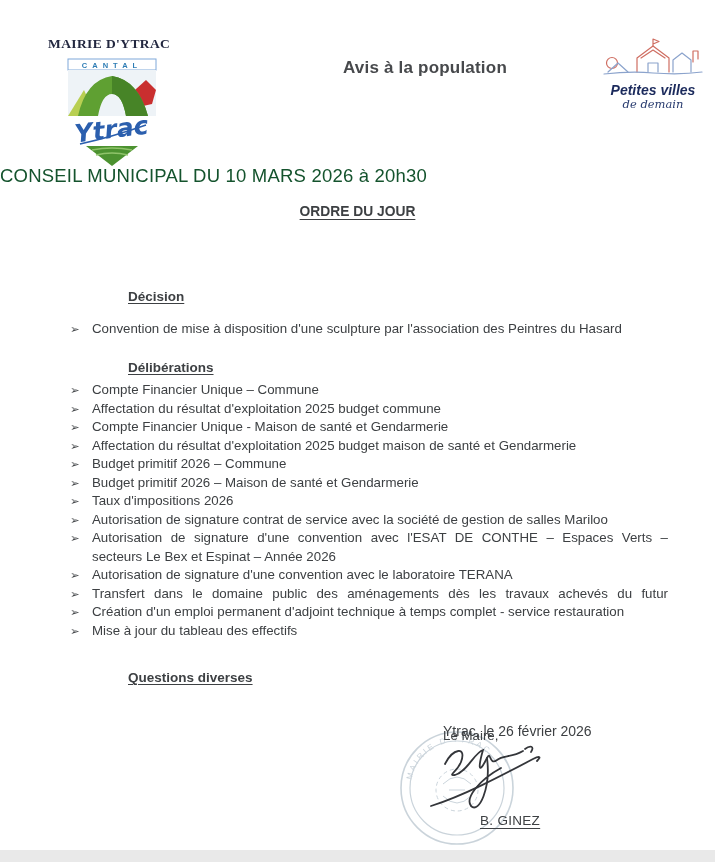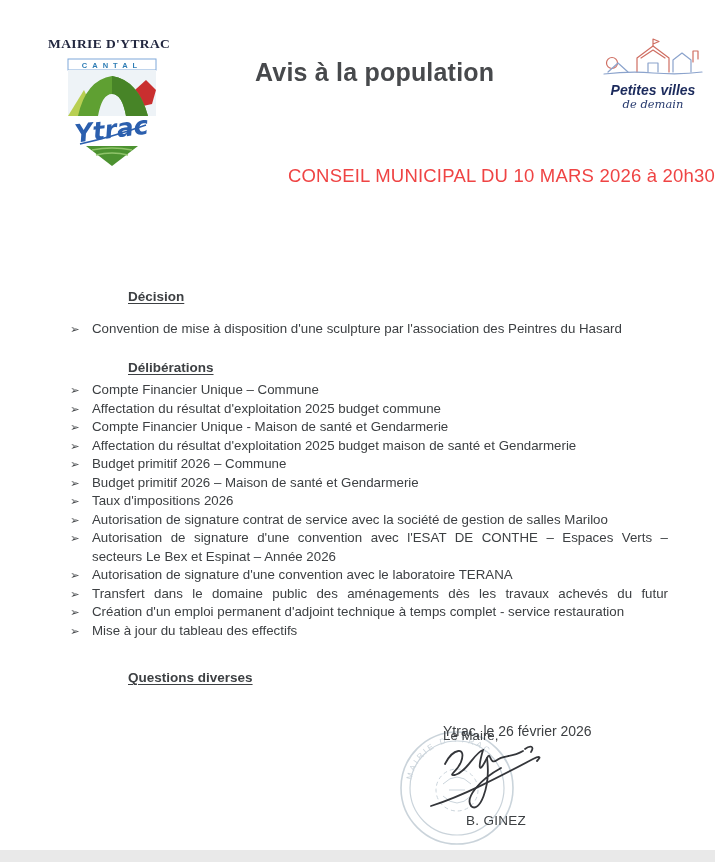--- a/index.html
+++ b/index.html
@@ -9,30 +9,30 @@
     background:#ffffff; overflow:hidden;
     font-family:"Liberation Sans", sans-serif; color:#3d4043;
   }
   .mairie-label {
     position:absolute; left:48px; top:36px;
     font-family:"Liberation Serif", serif; font-weight:700;
     font-size:13.5px; letter-spacing:.4px; color:#232840;
   }
   .ytrac-logo { position:absolute; left:62px; top:56px; }
   .avis-title {
-    position:absolute; left:255px; top:58px; width:340px; 
-    font-size:25px; font-weight:700; color:#47494c; letter-spacing:.2px;
+    position:absolute; left:255px; top:58px; width:340px; text-align:center;
+    font-size:17px; font-weight:700; color:#47494c; letter-spacing:.2px;
   }
   .pvd-logo { position:absolute; left:596px; top:32px; width:114px; text-align:center; }
   .pvd-line1 { font-size:14px; font-weight:700; color:#1b2a5c; margin-top:-4px;font-style:italic; }
   .pvd-line2 { font-size:11.5px; font-style:italic; color:#273a6e;
                font-family:"DejaVu Serif", serif; margin-top:-1px; }
   .meeting-title {
-    position:absolute; left:0; right:0; top:165px; text-align:right;
-    font-size:18.5px; color:#ef4444; letter-spacing:.2px;
+    position:absolute; left:0; right:0; top:165px; text-align:left;
+    font-size:18.5px; color:#14532d; letter-spacing:.2px;
   }
   .ordre-du-jour {
     position:absolute; left:0; right:0; top:204px; text-align:center;
     font-size:13.8px; font-weight:700; text-decoration:underline; text-underline-offset:3px;
   }
   .intro { position:absolute; left:64px; top:256px; font-size:13.3px; }
   .section-heading {
     position:absolute; left:92px; font-size:13.5px; font-weight:700;
     text-decoration:underline; text-underline-offset:2px;padding-left:36px;
   }
@@ -44,22 +44,22 @@
   .list-deliberations { top:381px; }
   .agenda-list li { display:flex; line-height:18.5px; font-size:13.3px; }
   .bullet { flex:0 0 28px; padding-left:6px; font-size:11.5px; color:#45484b; }
   .item-text { flex:1; }
   .line { display:block; }
   .line.just { text-align:justify; text-align-last:justify; }
   .sig-date { position:absolute; left:443px; top:723px; font-size:14px; z-index:2; }
   .sig-role { position:absolute; left:443px; top:728px; font-size:13.3px; z-index:2; }
   .sig-art  { position:absolute; left:383px; top:718px; z-index:1; }
   .sig-name {
-    position:absolute; left:466px; top:813px; font-size:13.5px; z-index:2;
-    text-underline-offset:3px; letter-spacing:.3px;
+    position:absolute; left:480px; top:813px; font-size:13.5px; z-index:2;
+    text-decoration:underline; text-underline-offset:3px; letter-spacing:.3px;
   }
 </style>
 </head>
 <body>
 
 <div class="page">
 
   <div class="mairie-label">MAIRIE D'YTRAC</div>
 
   <svg class="ytrac-logo" width="100" height="112" viewBox="0 0 100 112">
@@ -90,20 +90,21 @@
         <path d="M72,40 V28 L81,21 L90,28 V40" stroke="#8ba3cc"></path>
         <path d="M92,30 V19 H97 V27" stroke="#cf6e62"></path>
         <path d="M3,42 Q30,39 52,41 Q80,43 101,40" stroke="#8ba3cc"></path>
       </g>
     </svg>
     <div class="pvd-line1">Petites villes</div>
     <div class="pvd-line2">de demain</div>
   </div>
 
   <div class="meeting-title">CONSEIL MUNICIPAL DU 10 MARS 2026 à 20h30</div>
+  <div class="ordre-du-jour">ORDRE DU JOUR</div>
 
 
   <div class="section-heading h-decision">Décision</div>
   <ul class="agenda-list list-decision">
     <li>
       <span class="bullet">➢</span>
       <span class="item-text">
         <span class="line">Convention de mise à disposition d'une sculpture par l'association des Peintres du Hasard</span>
       </span>
     </li>

